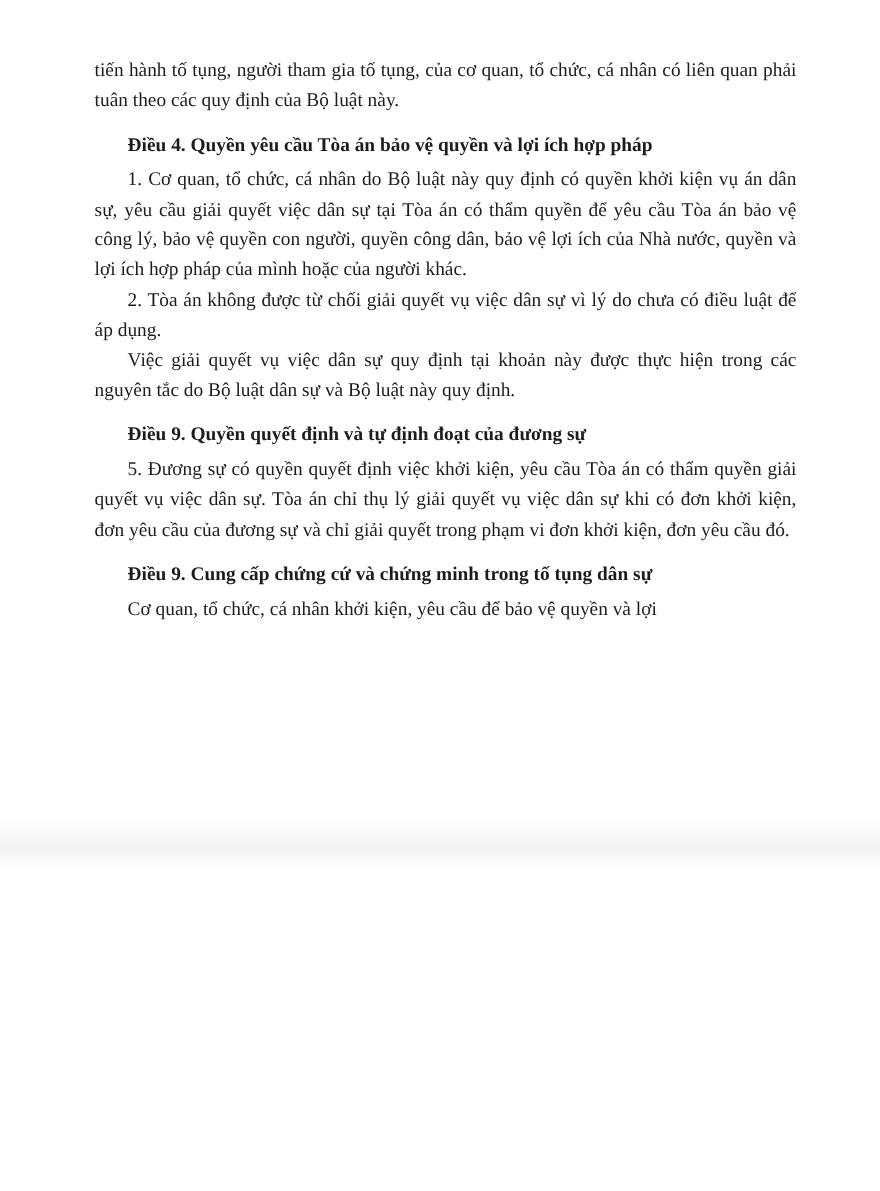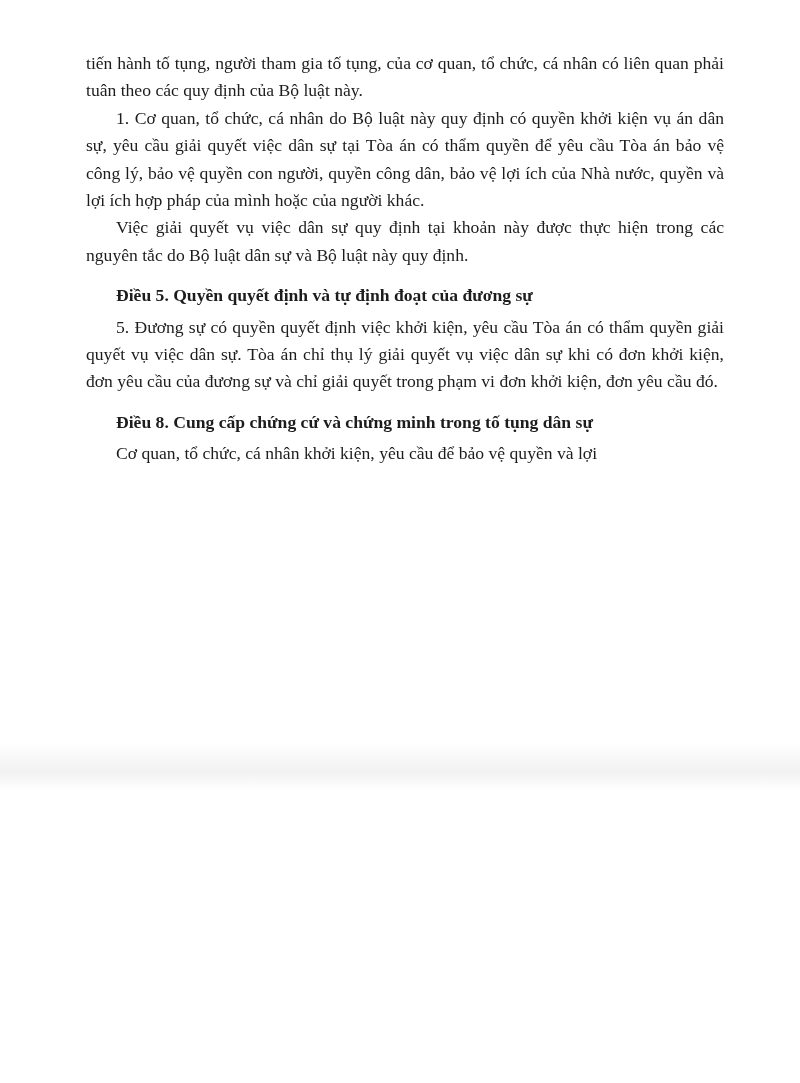--- a/index.html
+++ b/index.html
@@ -61,22 +61,24 @@
     background: linear-gradient(to bottom, rgba(255,255,255,0) 0%, rgba(120,120,120,0.10) 60%, rgba(255,255,255,0.02) 100%);
     pointer-events: none;
   }
 </style>
 </head>
 <body>
 
 <div class="page">
   <div class="content">
       <p class="paragraph no-indent">tiến hành tố tụng, người tham gia tố tụng, của cơ quan, tổ chức, cá nhân có liên quan phải tuân theo các quy định của Bộ luật này.</p>
+      <h3 class="heading">Điều 4. Quyền yêu cầu Tòa án bảo vệ quyền và lợi ích hợp pháp</h3>
       <p class="paragraph">1. Cơ quan, tổ chức, cá nhân do Bộ luật này quy định có quyền khởi kiện vụ án dân sự, yêu cầu giải quyết việc dân sự tại Tòa án có thẩm quyền để yêu cầu Tòa án bảo vệ công lý, bảo vệ quyền con người, quyền công dân, bảo vệ lợi ích của Nhà nước, quyền và lợi ích hợp pháp của mình hoặc của người khác.</p>
+      <p class="paragraph">2. Tòa án không được từ chối giải quyết vụ việc dân sự vì lý do chưa có điều luật để áp dụng.</p>
       <p class="paragraph">Việc giải quyết vụ việc dân sự quy định tại khoản này được thực hiện trong các nguyên tắc do Bộ luật dân sự và Bộ luật này quy định.</p>
-      <h3 class="heading">Điều 5. Quyền quyết định và tự định đoạt của đương sự</h3>
+      <h3 class="heading">Điều 9. Quyền quyết định và tự định đoạt của đương sự</h3>
       <p class="paragraph">5. Đương sự có quyền quyết định việc khởi kiện, yêu cầu Tòa án có thẩm quyền giải quyết vụ việc dân sự. Tòa án chỉ thụ lý giải quyết vụ việc dân sự khi có đơn khởi kiện, đơn yêu cầu của đương sự và chỉ giải quyết trong phạm vi đơn khởi kiện, đơn yêu cầu đó.</p>
-      <h3 class="heading">Điều 8. Cung cấp chứng cứ và chứng minh trong tố tụng dân sự</h3>
+      <h3 class="heading">Điều 9. Cung cấp chứng cứ và chứng minh trong tố tụng dân sự</h3>
       <p class="paragraph">Cơ quan, tổ chức, cá nhân khởi kiện, yêu cầu để bảo vệ quyền và lợi</p>
     </div>
   <div class="page-number">11</div>
   <div class="scan-edge"></div>
 </div>
 
 </body></html>

